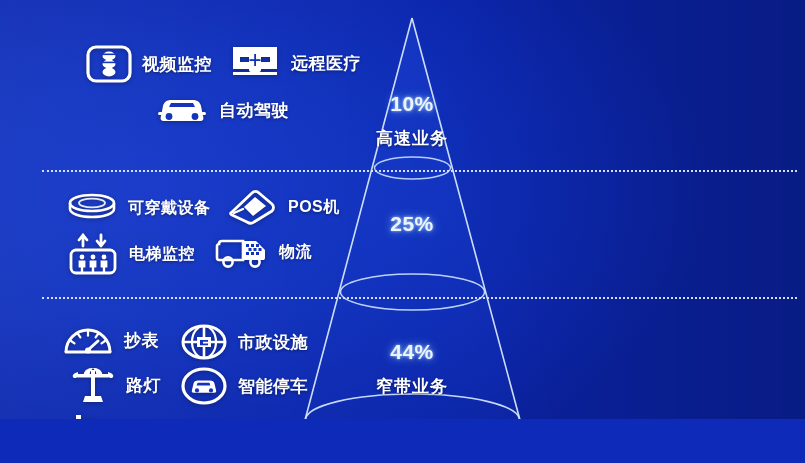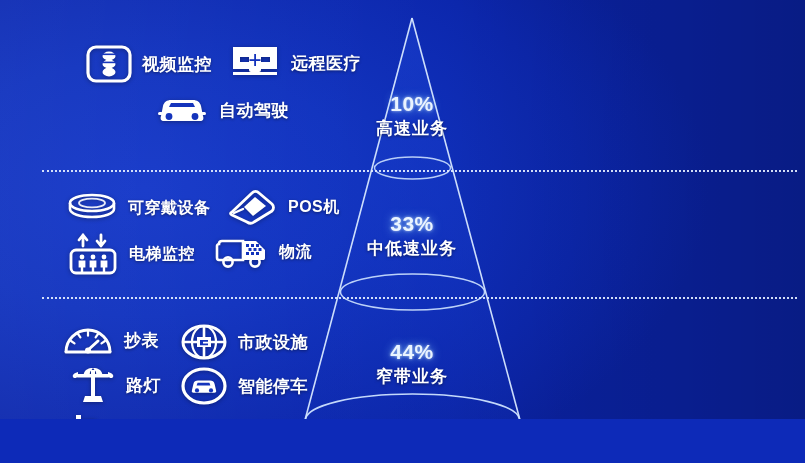--- a/index.html
+++ b/index.html
@@ -40,21 +40,21 @@
 
   
   .cone-txt{position:absolute;z-index:9;text-align:center;width:200px;}
   .pct{
     font-size:21px;font-weight:700;color:#eaf4ff;letter-spacing:.5px;
     text-shadow:0 0 10px rgba(130,200,255,.85),0 0 3px rgba(255,255,255,.7);
     line-height:1.15;
   }
   .svc{
     font-size:17px;font-weight:700;color:#ffffff;letter-spacing:1px;
-    text-shadow:0 1px 3px rgba(0,0,0,.5);line-height:1.3;margin-top:2px;
+    text-shadow:0 1px 3px rgba(0,0,0,.5);line-height:1.3;margin-top:12px;
   }
 
   
   .tech{
     position:absolute;z-index:9;white-space:nowrap;
     font-size:25px;font-weight:700;letter-spacing:.6px;
     color:#9de4ff;
     text-shadow:0 0 12px rgba(70,190,255,.95),0 0 26px rgba(40,150,255,.6),0 0 3px rgba(255,255,255,.85);
   }
 </style>
@@ -87,22 +87,21 @@
 
     <ellipse cx="412.5" cy="168" rx="38" ry="11" fill="none" stroke="#cfe3ff" stroke-width="1.4" opacity=".88"></ellipse>
   </svg>
 
   <div class="cone-txt" style="left:312px;top:92px;">
     <div class="pct">10%</div>
     <div class="svc">高速业务</div>
   </div>
 
   <div class="cone-txt" style="left:312px;top:212px;">
-    <div class="pct">33%</div>
-    <div class="svc">中低速业务</div>
+    <div class="pct">25%</div>
   </div>
 
   <div class="cone-txt" style="left:312px;top:340px;">
     <div class="pct">44%</div>
     <div class="svc">窄带业务</div>
   </div>
 
 
   <div class="row" style="left:86px;top:44px;">
     <span class="ico">

